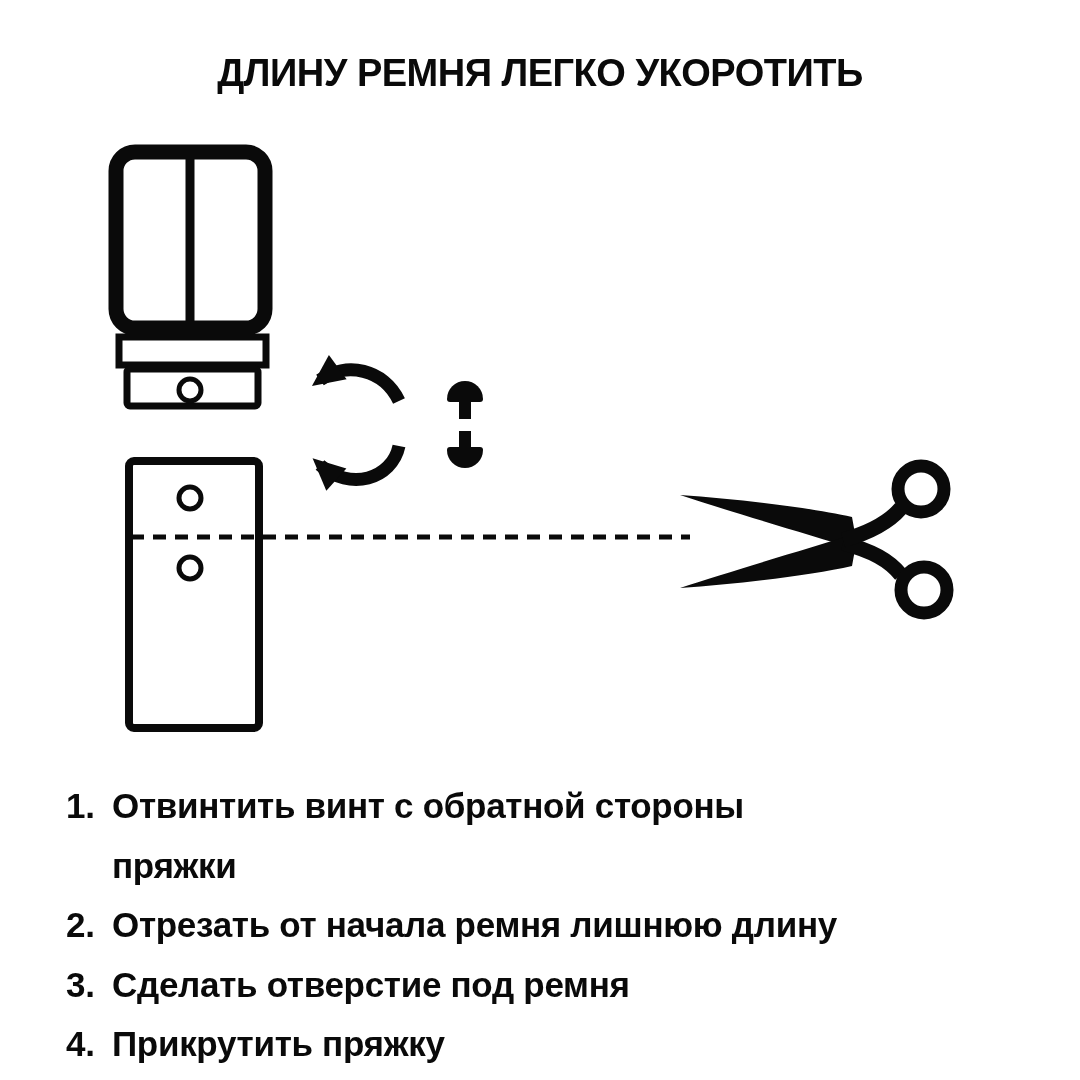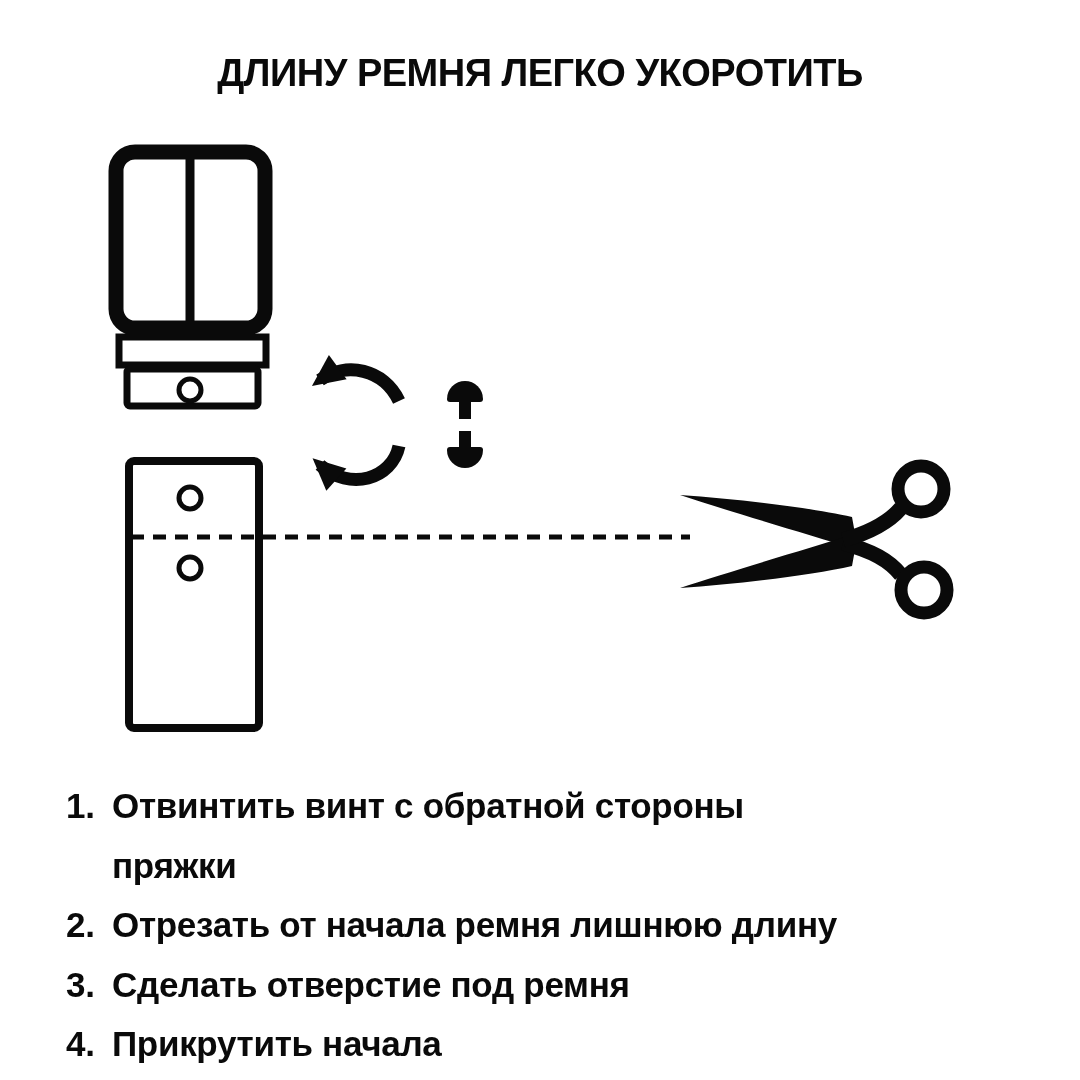--- a/index.html
+++ b/index.html
@@ -124,17 +124,17 @@
     <div class="step">
       <span class="num">2.</span>
       <span class="txt">Отрезать от начала ремня лишнюю длину</span>
     </div>
     <div class="step">
       <span class="num">3.</span>
       <span class="txt">Сделать отверстие под ремня</span>
     </div>
     <div class="step">
       <span class="num">4.</span>
-      <span class="txt">Прикрутить начала</span>
+      <span class="txt">Прикрутить пряжку</span>
     </div>
   </div>
 
 </div>
 
 </body></html>

